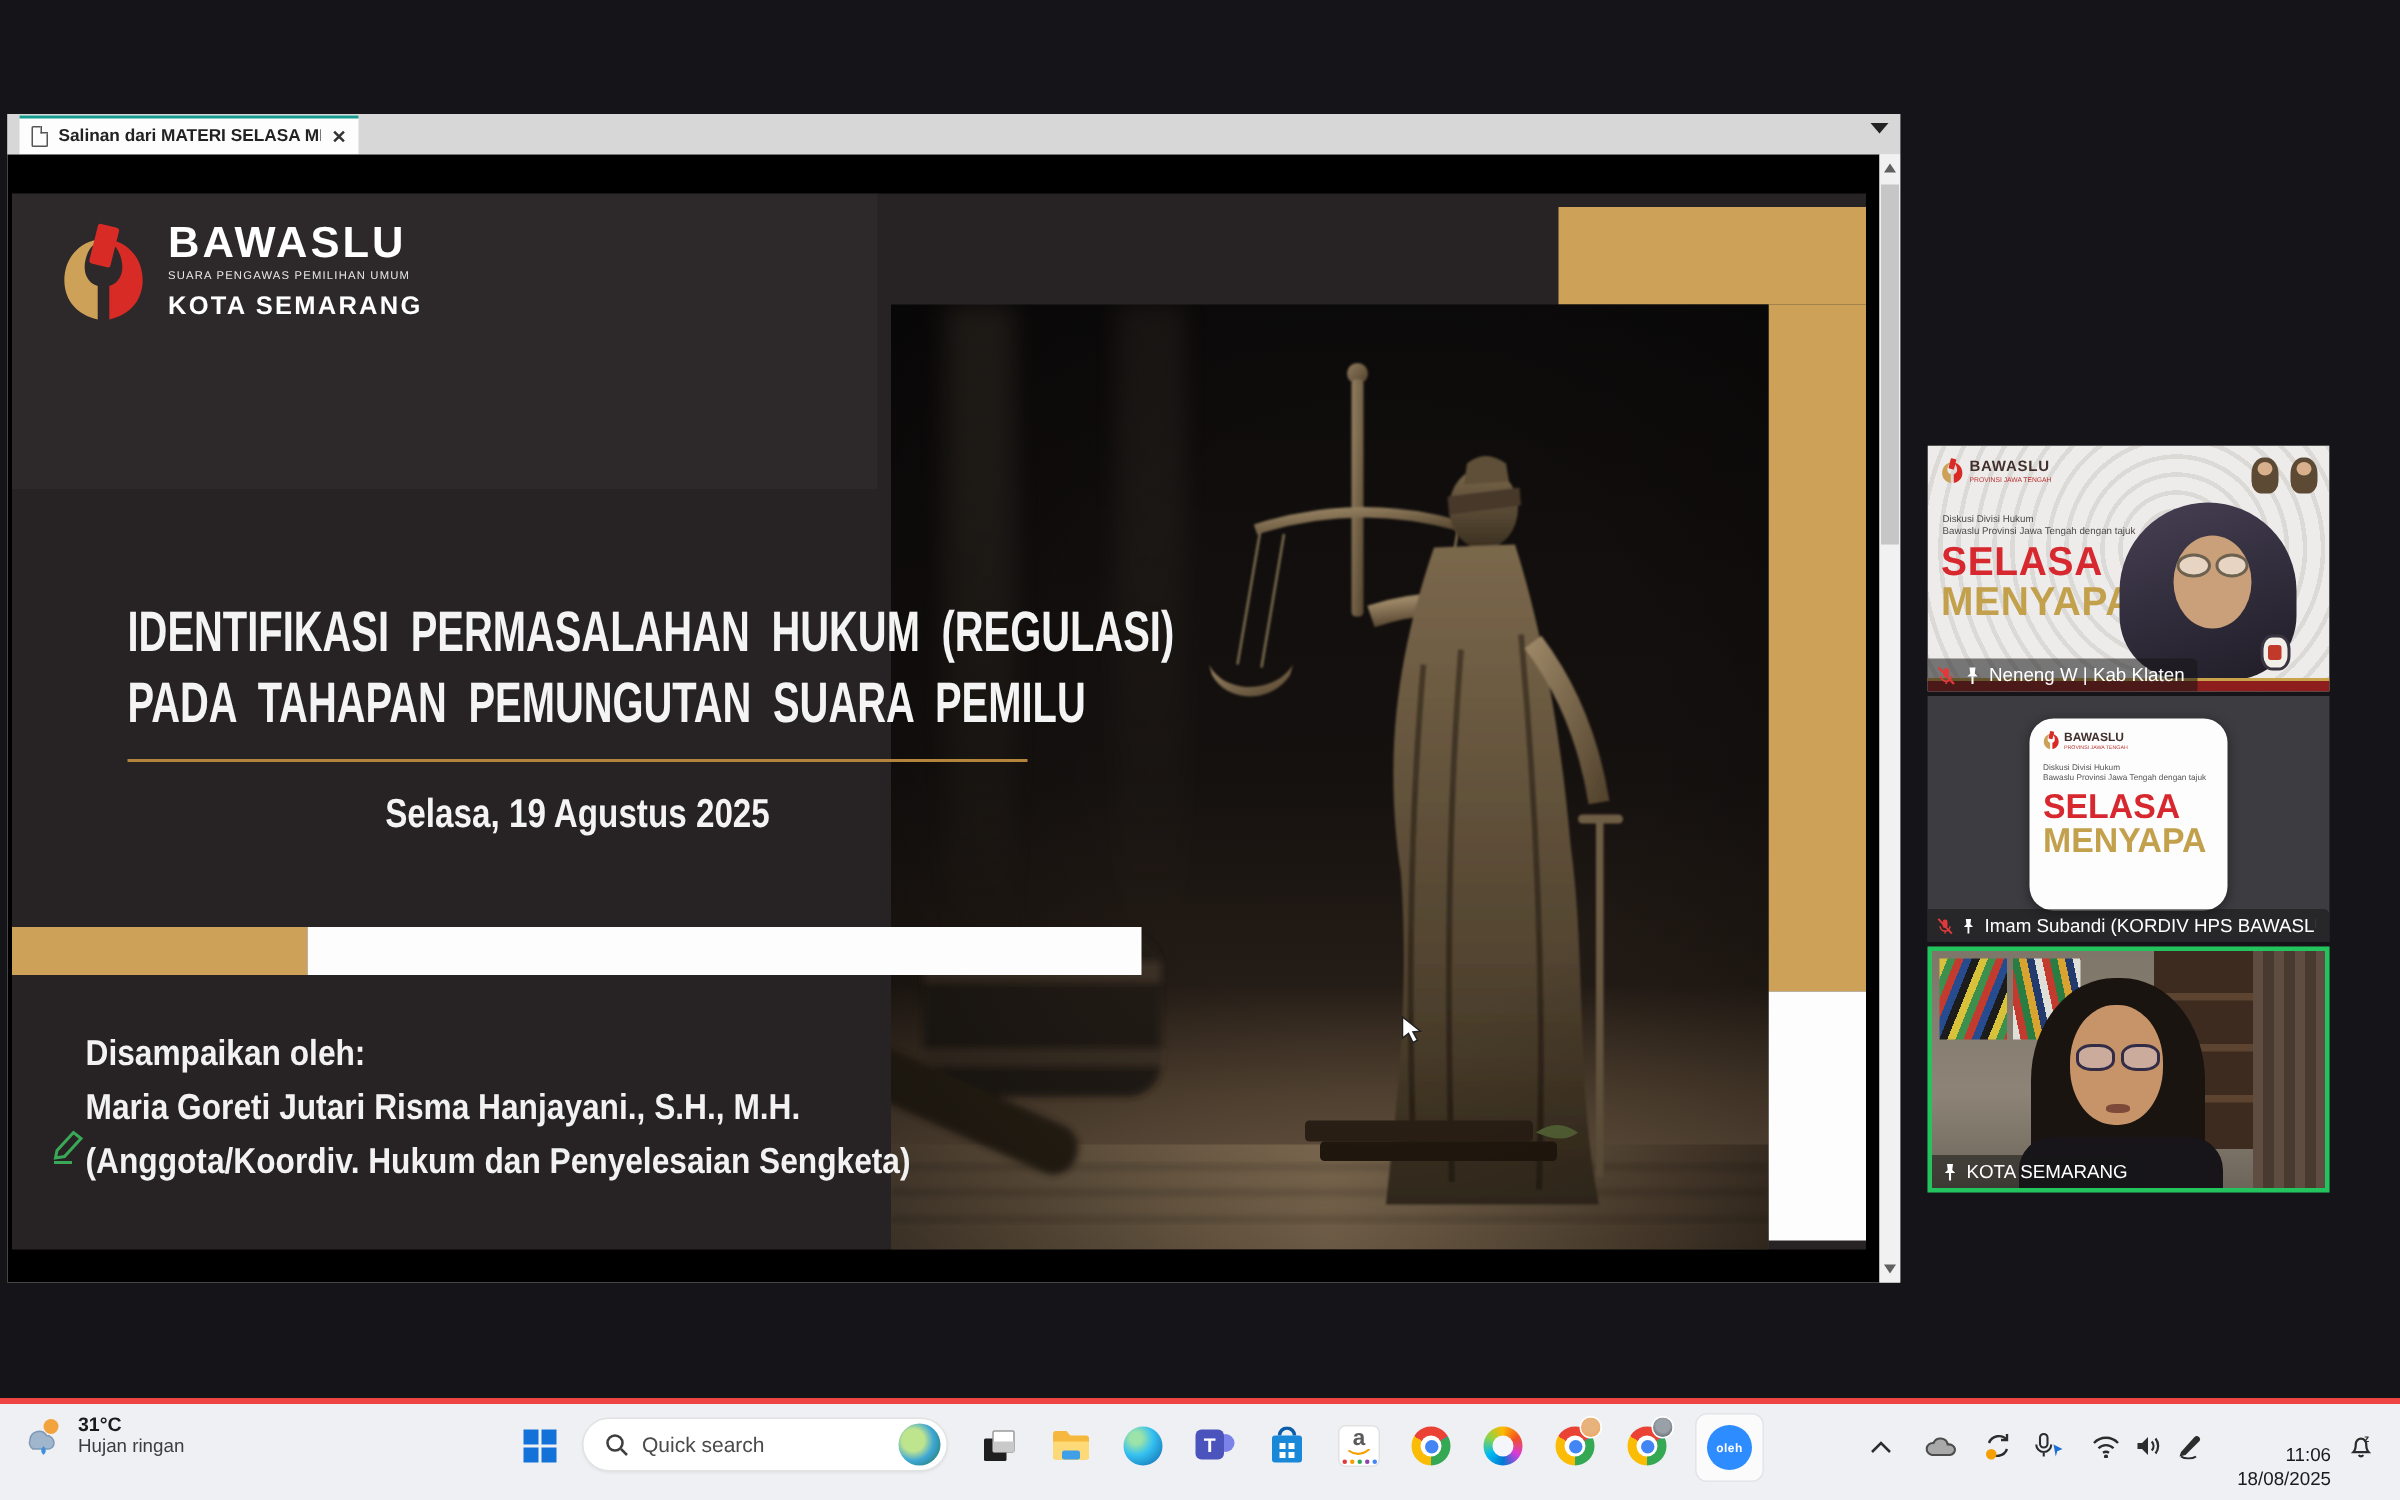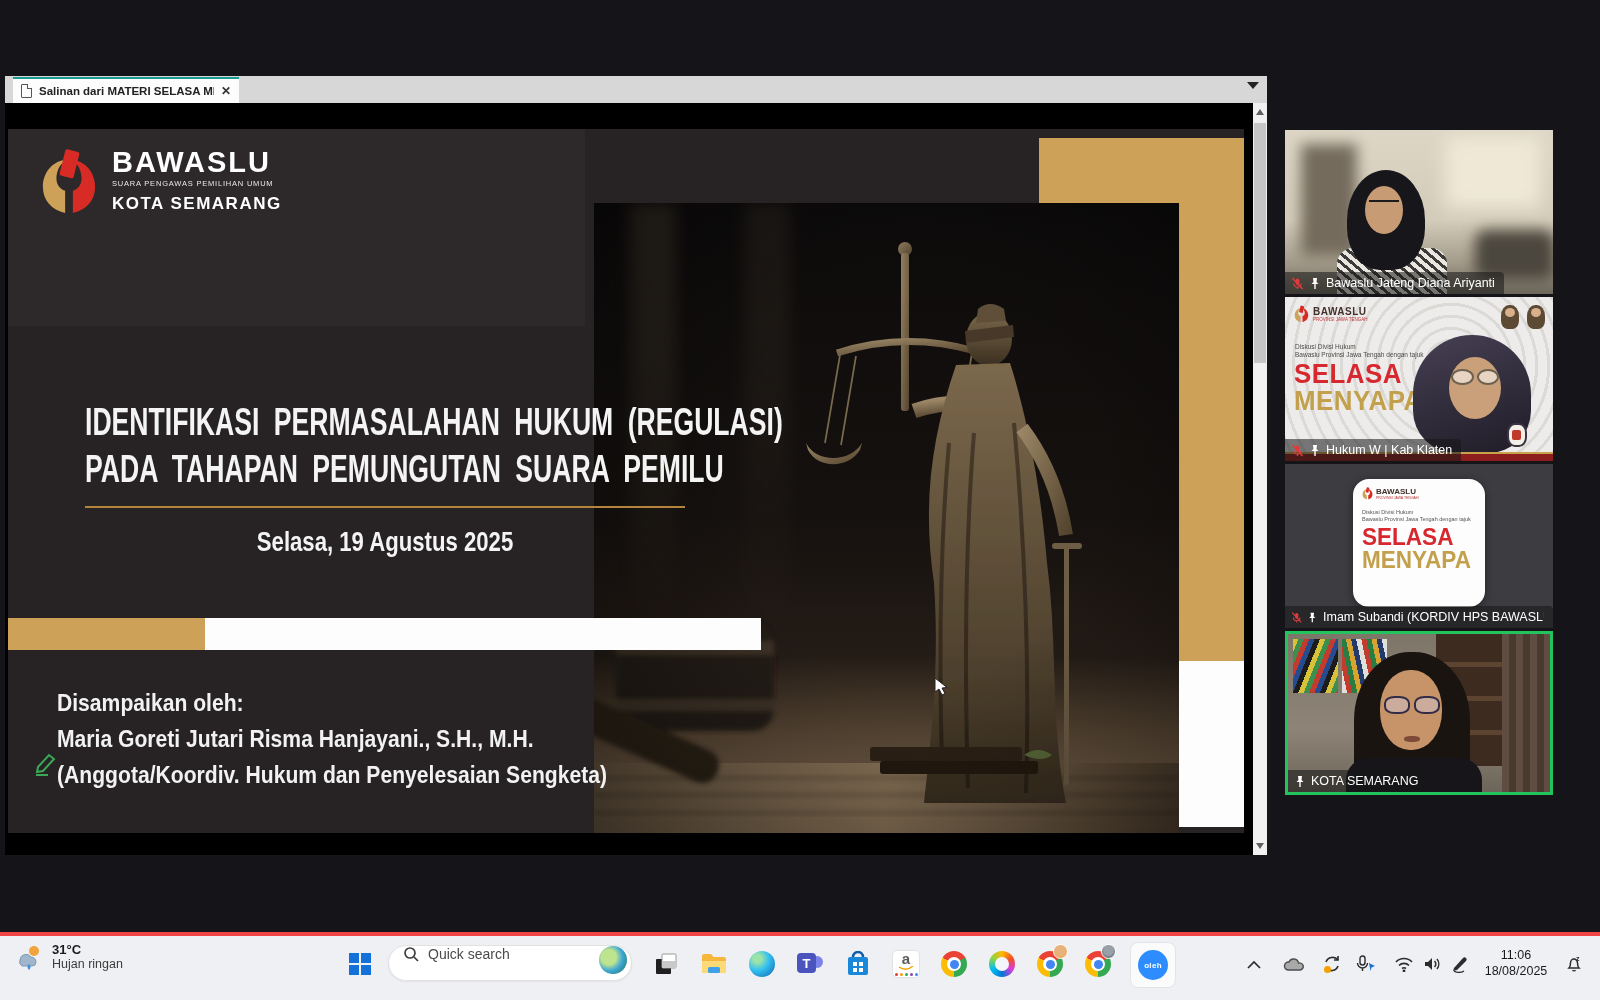--- a/index.html
+++ b/index.html
@@ -129,38 +129,38 @@
   .t4-body { position:absolute; left:58px; top:124px; width:136px; height:40px; background:#17141a; border-radius:22px 22px 0 0; }
 
   
   #taskbar { position:absolute; left:0; top:932px; width:1600px; height:68px; background:#eef0f4; border-top:4px solid #ef4444; }
   #weather { position:absolute; left:14px; top:6px; display:flex; gap:8px; align-items:center; }
   #weather .wt { line-height:15px; }
   #weather .temp { font-size:13px; font-weight:bold; color:#1b1b1b; }
   #weather .desc { font-size:12.5px; color:#3d3d3d; }
   .tb-icon { position:absolute; top:8px; width:40px; height:40px; display:flex; align-items:center; justify-content:center; }
   #start { left:340px; }
-  #searchbox { position:absolute; left:388px; top:9px; width:244px; height:36px; background:#fff; border:1px solid #e2e2e2; border-radius:18px; display:flex; padding:0 4px 0 14px; gap:9px; box-shadow:0 1px 2px rgba(0,0,0,0.06); }
+  #searchbox { position:absolute; left:388px; top:9px; width:244px; height:36px; background:#fff; border:1px solid #e2e2e2; border-radius:18px; display:flex; align-items:center; padding:0 4px 0 14px; gap:9px; box-shadow:0 1px 2px rgba(0,0,0,0.06); }
   #searchbox .sq { font-size:14px; color:#4a4a4a; flex:1; }
   #searchbox .bing { width:28px; height:28px; border-radius:50%; background:radial-gradient(circle at 35% 40%, #bfe48e 0 30%, #3fa7d6 55%, #1b6f4a 100%); }
   
   #app-taskview { left:646px; } #app-explorer { left:694px; } #app-edge { left:742px; }
   #app-teams { left:790px; } #app-store { left:838px; } #app-amazon { left:886px; }
   #app-chrome { left:934px; } #app-copilot { left:982px; } #app-chrome2 { left:1030px; }
   #app-chrome3 { left:1078px; } #app-zoom { left:1130px; width:46px; height:46px; top:6px; background:#fbfbfc; border:1px solid #e3e4e8; border-radius:8px; }
   .chrome-ball { width:26px; height:26px; border-radius:50%; background:conic-gradient(from -60deg,#ea4335 0 120deg,#4285f4 0 121deg,#34a853 121deg 240deg,#fbbc05 240deg 360deg); position:relative; }
   .chrome-ball:before { content:""; position:absolute; left:6px; top:6px; width:14px; height:14px; background:#fff; border-radius:50%; }
   .chrome-ball:after { content:""; position:absolute; left:8.5px; top:8.5px; width:9px; height:9px; background:#4285f4; border-radius:50%; }
   .profile-badge { position:absolute; right:2px; top:0px; width:15px; height:15px; border-radius:50%; border:1.5px solid #fff; }
   .zoom-ball { width:30px; height:30px; border-radius:50%; background:#2d8cff; display:flex; align-items:center; justify-content:center; color:#fff; font-size:8px; font-weight:bold; letter-spacing:0.3px; }
   
   .tray-icon { position:absolute; top:14px; width:28px; height:28px; display:flex; align-items:center; justify-content:center; }
   #tr-chevron { left:1240px; } #tr-cloud { left:1280px; } #tr-sync { left:1318px; }
   #tr-mic { left:1352px; } #tr-wifi { left:1390px; } #tr-vol { left:1418px; } #tr-pen { left:1446px; }
-  #clock { position:absolute; left:1478px; top:11px; width:76px; text-align:center; font-size:12.5px; color:#1b1b1b; line-height:16px; }
+  #clock { position:absolute; left:1478px; top:26px; width:76px; text-align:right; font-size:12.5px; color:#1b1b1b; line-height:16px; }
   #tr-bell { left:1560px; }
 </style>
 </head>
 <body>
 
 <div class="winctl wc-min">
     <span></span>
   </div>
 <div class="winctl wc-res">
     <div class="sq"></div>
@@ -298,42 +298,20 @@
 
   <div id="scrollbar">
     <div class="arrow-up"></div>
     <div class="thumb"></div>
     <div class="arrow-down"></div>
   </div>
 </div>
 
 <div id="sidepanel">
 
-  <div class="thumb-tile" id="tile1">
-    <div class="t1-bg"></div>
-    <div class="t1-door"></div>
-    <div class="t1-win"></div>
-    <div class="t1-chair"></div>
-    <div class="t1-body"></div>
-    <div class="t1-hijab"></div>
-    <div class="t1-face"></div>
-    <div class="t1-glasses"></div>
-    <div class="vlabel">
-      <svg width="13" height="13" viewBox="0 0 14 14">
-          <rect x="5" y="1.5" width="4" height="7" rx="2" fill="#e03a3a"></rect>
-          <path d="M3 7 a4 4 0 0 0 8 0 M7 11 V13" stroke="#e03a3a" stroke-width="1.3" fill="none"></path>
-          <path d="M1.5 1 L12.5 13" stroke="#e03a3a" stroke-width="1.6"></path>
-        </svg>
-      <svg width="12" height="13" viewBox="0 0 12 13">
-          <path d="M4 1 h4 l-0.5 4 l2 2 h-7 l2 -2 Z" fill="#fff"></path>
-          <path d="M6 7 V12" stroke="#fff" stroke-width="1.4"></path>
-        </svg>
-      <span class="nm">Bawaslu Jateng Diana Ariyanti</span>
-    </div>
-  </div>
 
   <div class="thumb-tile" id="tile2">
     <div class="t2-bg"></div>
     <div class="t2-fp"></div>
     <div class="t2-logo">
       <svg width="15" height="18" viewBox="0 0 60 70">
         <path d="M26 12 C12 14 3 26 3 40 C3 54 12 64 26 67 L26 44 C20 42 17 37 17 31 C17 25 20 16 26 14 Z" fill="#cda158"></path>
         <path d="M34 12 C48 14 57 26 57 40 C57 54 48 64 34 67 L34 44 C40 42 43 37 43 31 C43 25 40 16 34 14 Z" fill="#d92b26"></path>
         <rect x="23" y="2" width="15" height="28" rx="2" fill="#d92b26" transform="rotate(14 30 16)"></rect>
       </svg>
@@ -365,21 +343,21 @@
     <div class="vlabel">
       <svg width="13" height="13" viewBox="0 0 14 14">
           <rect x="5" y="1.5" width="4" height="7" rx="2" fill="#e03a3a"></rect>
           <path d="M3 7 a4 4 0 0 0 8 0 M7 11 V13" stroke="#e03a3a" stroke-width="1.3" fill="none"></path>
           <path d="M1.5 1 L12.5 13" stroke="#e03a3a" stroke-width="1.6"></path>
         </svg>
       <svg width="12" height="13" viewBox="0 0 12 13">
           <path d="M4 1 h4 l-0.5 4 l2 2 h-7 l2 -2 Z" fill="#fff"></path>
           <path d="M6 7 V12" stroke="#fff" stroke-width="1.4"></path>
         </svg>
-      <span class="nm">Hukum W | Kab Klaten</span>
+      <span class="nm">Neneng W | Kab Klaten</span>
     </div>
   </div>
 
   <div class="thumb-tile" id="tile3">
     <div class="t3-bg"></div>
     <div class="t3-card">
       <div class="t3-logo">
         <svg width="11" height="13" viewBox="0 0 60 70">
           <path d="M26 12 C12 14 3 26 3 40 C3 54 12 64 26 67 L26 44 C20 42 17 37 17 31 C17 25 20 16 26 14 Z" fill="#cda158"></path>
           <path d="M34 12 C48 14 57 26 57 40 C57 54 48 64 34 67 L34 44 C40 42 43 37 43 31 C43 25 40 16 34 14 Z" fill="#d92b26"></path>

